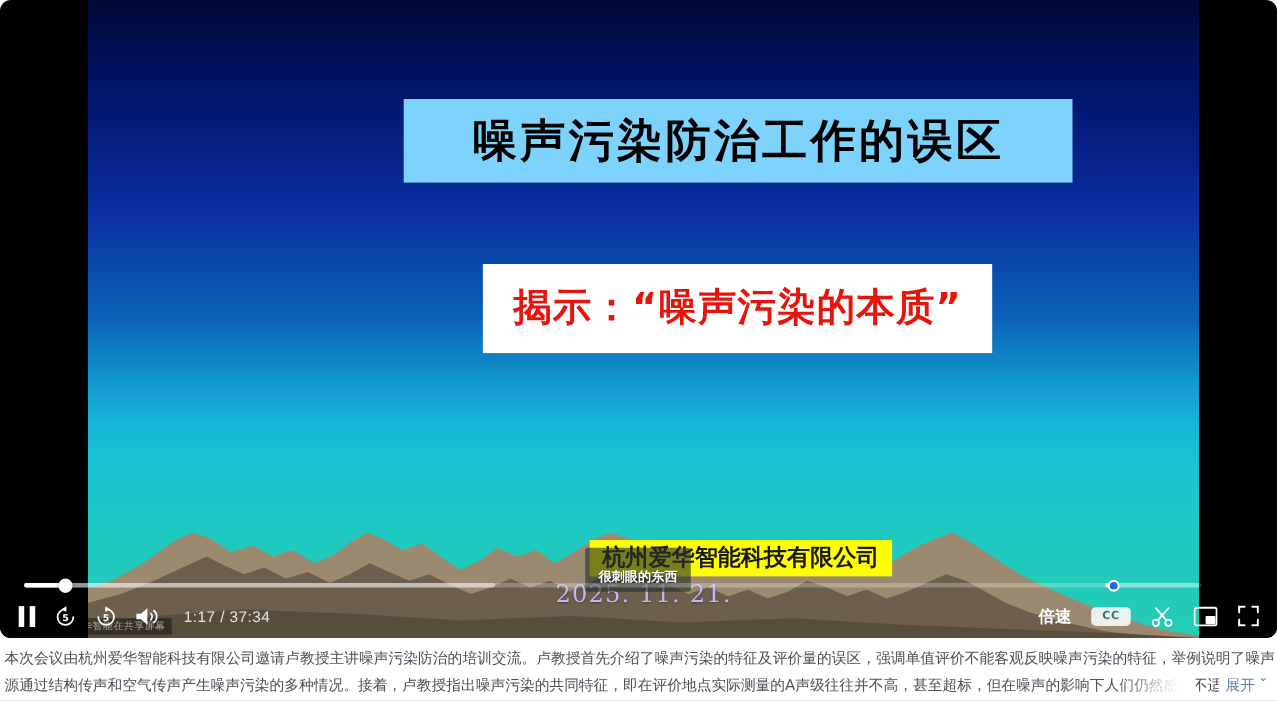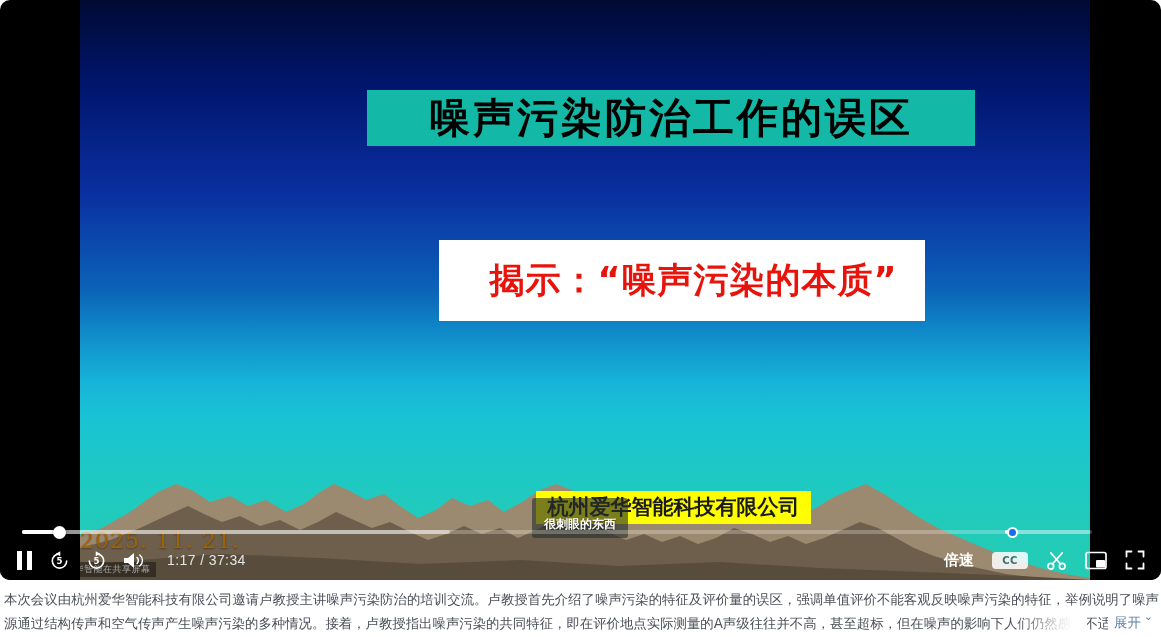--- a/index.html
+++ b/index.html
@@ -30,52 +30,52 @@
         #17b4d8 66%,
         #19c3d4 72%,
         #1ec9c4 82%,
         #22cbb8 92%,
         #24ccb4 100%);
   }
   .mountains{position:absolute;left:0;bottom:0;width:1010px;height:140px;}
 
   
   .title-box{
-    position:absolute;left:287px;top:90px;width:608px;height:56px;
-    background:#14b8a6;
+    position:absolute;left:287px;top:90px;width:608px;height:76px;
+    background:#7dd3fc;
     display:flex;align-items:center;justify-content:center;
   }
   .title-box span{
     font-family:"DejaVu Sans","Liberation Sans",sans-serif;
     font-size:41px;font-weight:700;color:#000;letter-spacing:3px;
     line-height:1;
   }
   .sub-box{
     position:absolute;left:359px;top:240px;width:463px;height:81px;
     background:#ffffff;
-    display:flex;align-items:center;justify-content:center;padding-left:23px;
+    display:flex;align-items:center;justify-content:center;
   }
   .sub-box span{
     font-family:"DejaVu Sans","Liberation Sans",sans-serif;
     font-size:35px;font-weight:700;color:#e8140c;letter-spacing:1px;
     line-height:1;
   }
   .company-box{
     position:absolute;left:456px;top:445px;width:275px;height:33px;
     background:#ffff00;
     display:flex;align-items:center;justify-content:center;margin-top:46px;
   }
   .company-box span{
     font-family:"DejaVu Sans","Liberation Sans",sans-serif;
     font-size:21px;font-weight:700;color:#1a1a1a;line-height:1;
   }
   .date-text{
-    position:absolute;left:0;right:0;top:528px;text-align:left;
+    position:absolute;left:0;right:0;top:528px;text-align:center;
     font-family:"DejaVu Serif","Liberation Serif",serif;
-    font-size:22px;color:#a16207;letter-spacing:1px;
+    font-size:22px;color:#c4b5fd;letter-spacing:1px;
     text-shadow:0 1px 2px rgba(0,0,0,.35);
   }
 
   
   .danmaku{
     position:absolute;left:532px;top:498px;
     padding:18px 12px 5px;
     background:rgba(40,46,44,.62);
     border-radius:3px;
     font-family:"DejaVu Sans","Liberation Sans",sans-serif;

